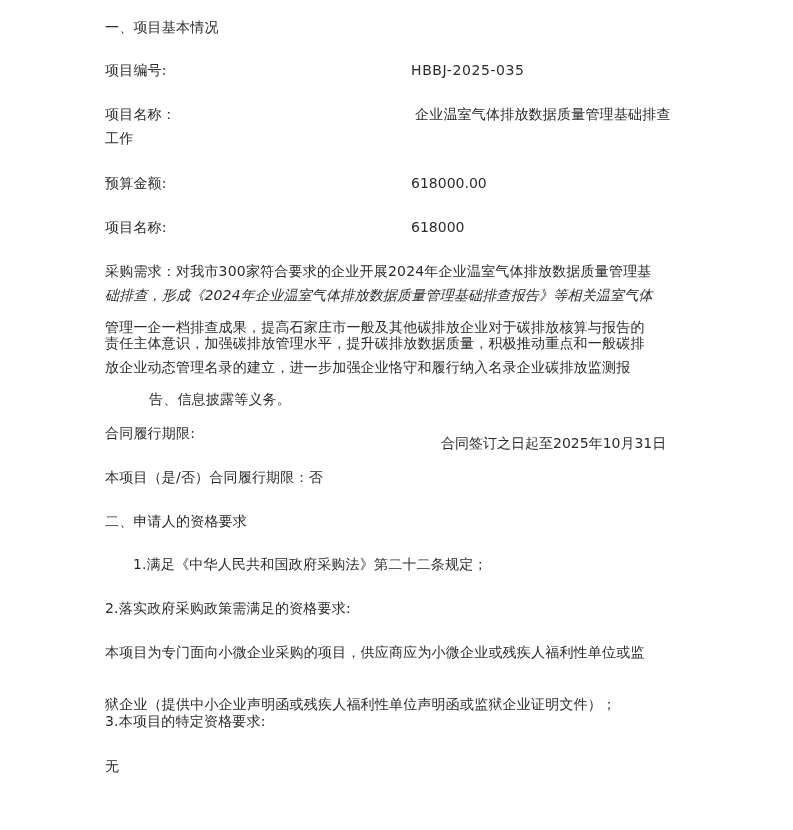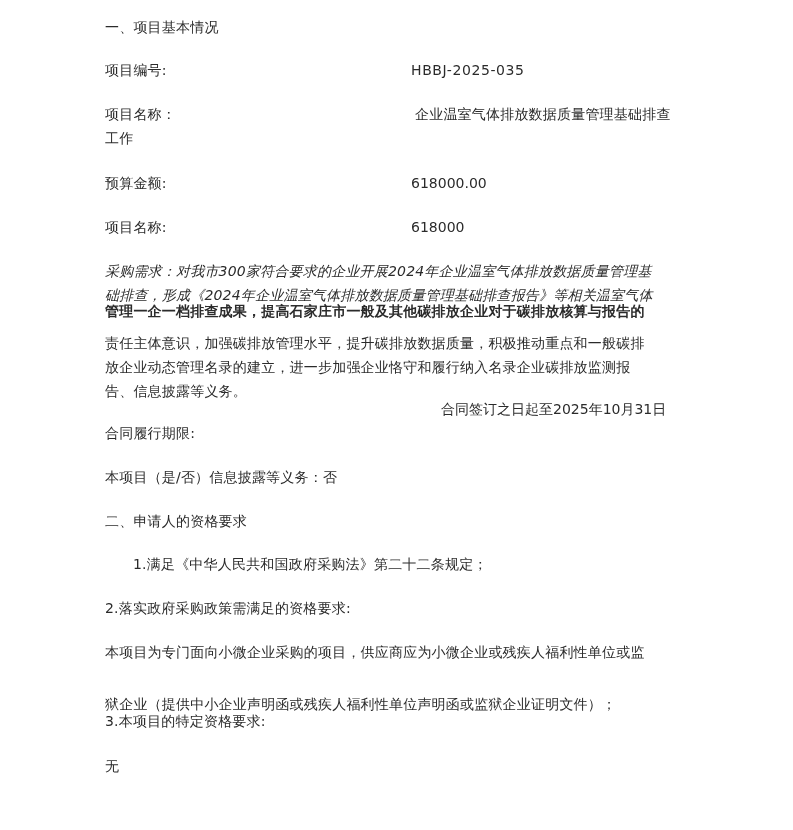--- a/index.html
+++ b/index.html
@@ -48,31 +48,31 @@
   <div class="line" style="top:103px;">项目名称：</div>
   <div class="value" style="left:310px; top:103px; letter-spacing:0.2px;">企业温室气体排放数据质量管理基础排查</div>
   <div class="line" style="top:127px;">工作</div>
 
   <div class="line" style="top:172px;">预算金额:</div>
   <div class="value" style="left:306px; top:172px;">618000.00</div>
 
   <div class="line" style="top:216px;">项目名称:</div>
   <div class="value" style="left:306px; top:216px;">618000</div>
 
-  <div class="line" style="top:260px;font-style:italic;">采购需求：对我市300家符合要求的企业开展2024年企业温室气体排放数据质量管理基</div>
+  <div class="line" style="top:260px;">采购需求：对我市300家符合要求的企业开展2024年企业温室气体排放数据质量管理基</div>
   <div class="line" style="top:284px;font-style:italic;">础排查，形成《2024年企业温室气体排放数据质量管理基础排查报告》等相关温室气体</div>
-  <div class="line" style="top:300px;font-weight:bold;">管理一企一档排查成果，提高石家庄市一般及其他碳排放企业对于碳排放核算与报告的</div>
+  <div class="line" style="top:316px;">管理一企一档排查成果，提高石家庄市一般及其他碳排放企业对于碳排放核算与报告的</div>
   <div class="line" style="top:332px;">责任主体意识，加强碳排放管理水平，提升碳排放数据质量，积极推动重点和一般碳排</div>
   <div class="line" style="top:356px;">放企业动态管理名录的建立，进一步加强企业恪守和履行纳入名录企业碳排放监测报</div>
-  <div class="line" style="top:380px;">告、信息披露等义务。</div>
+  <div class="line" style="top:388px;margin-left:44px;">告、信息披露等义务。</div>
 
   <div class="line" style="top:422px;">合同履行期限:</div>
-  <div class="value" style="left:336px; top:398px;">合同签订之日起至2025年10月31日</div>
+  <div class="value" style="left:336px; top:432px;">合同签订之日起至2025年10月31日</div>
 
-  <div class="line" style="top:466px;">本项目（是/否）信息披露等义务：否</div>
+  <div class="line" style="top:466px;">本项目（是/否）合同履行期限：否</div>
 
   <div class="line" style="top:510px;">二、申请人的资格要求</div>
 
   <div class="line" style="top:553px;margin-left:28px;">1.满足《中华人民共和国政府采购法》第二十二条规定；</div>
 
   <div class="line" style="top:597px;">2.落实政府采购政策需满足的资格要求:</div>
 
   <div class="line" style="top:641px;text-align:center;">本项目为专门面向小微企业采购的项目，供应商应为小微企业或残疾人福利性单位或监</div>
   <div class="line" style="top:693px;">狱企业（提供中小企业声明函或残疾人福利性单位声明函或监狱企业证明文件）；</div>
 

